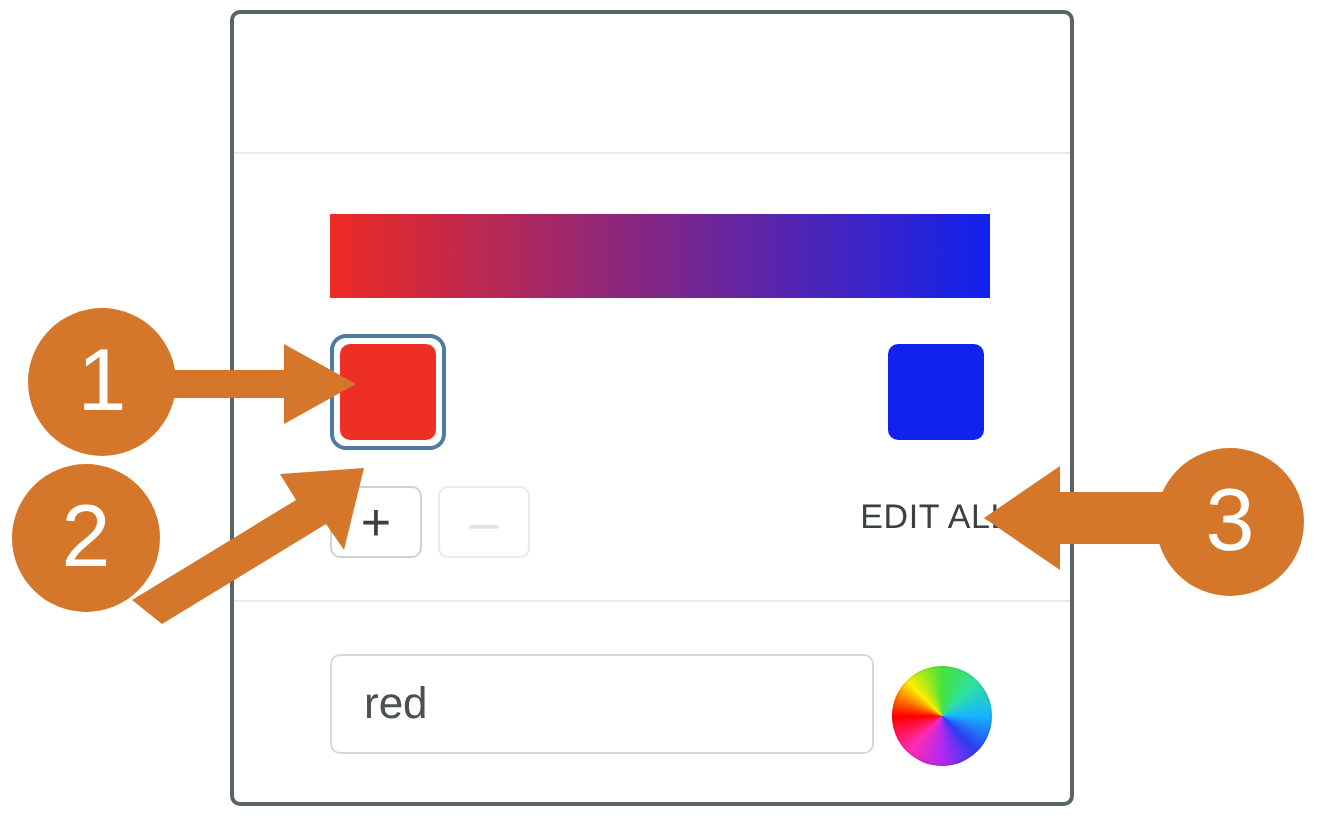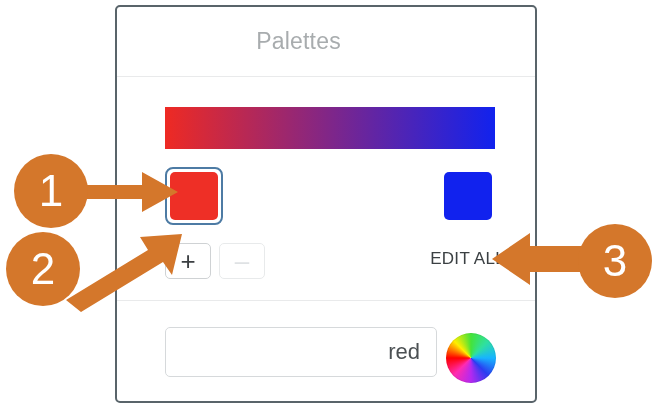--- a/index.html
+++ b/index.html
@@ -162,21 +162,20 @@
     height: 50px;
     box-sizing: border-box;
     border: 1px solid #d6d9db;
     border-radius: 5px;
     background: #ffffff;
     font-family: "Liberation Sans", sans-serif;
     font-size: 22px;
     color: #4b5053;
     padding: 0 16px;
     outline: none;
-    text-align: right;
   }
   #color-name-input::placeholder { color: #b3b7b9; }
 
   #color-wheel-button {
     position: absolute;
     left: 329px;
     top: 6px;
     width: 50px;
     height: 50px;
     border-radius: 50%;
@@ -223,21 +222,20 @@
   #arrow-1 { left: 80px;  top: 170px;  width: 100px; height: 44px; }
   #arrow-2 { left: 62px;  top: 228px;  width: 124px; height: 78px; }
   #arrow-3 { left: 488px; top: 228px;  width: 104px; height: 62px; }
 </style>
 </head>
 <body>
 
 <div id="panel">
 
   <div id="tabbar">
-    <div class="tab inactive">Palettes</div>
     <div id="tab-gap"></div>
   </div>
   <div class="divider" id="divider-top"></div>
 
   <div id="gradient-bar" style="background: linear-gradient(to right, rgb(238, 42, 35), rgb(17, 34, 238));"></div>
 
   <div id="swatch-row">
     <div class="swatch-wrap selected" id="swatch-wrap-0">
       <div class="swatch" id="swatch-0" style="background: rgb(238, 47, 38);"></div>
     </div>

